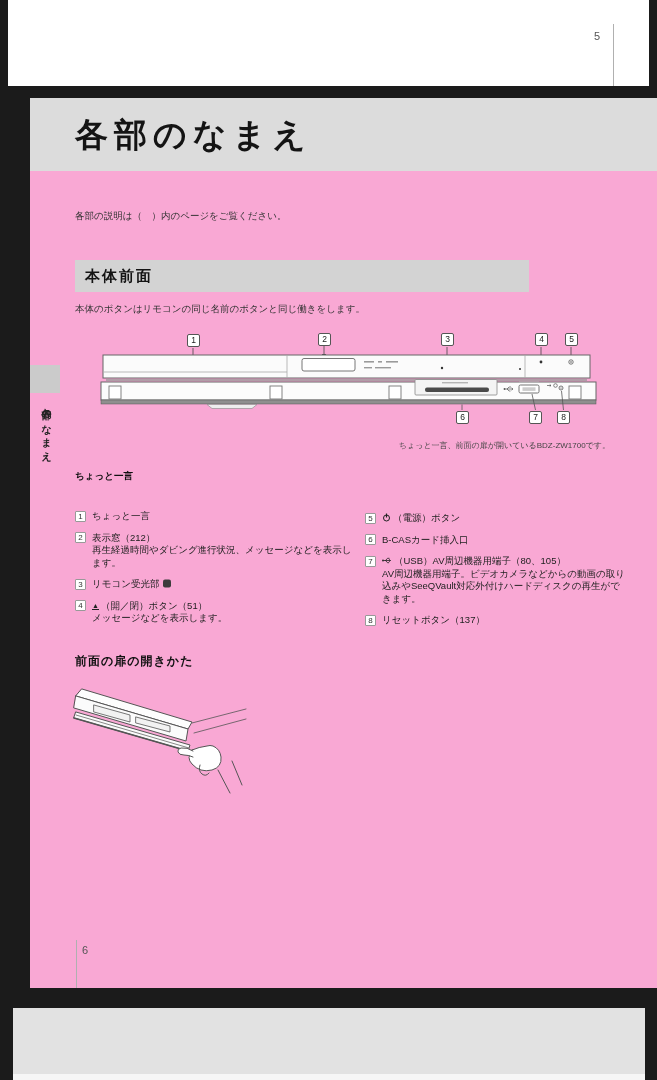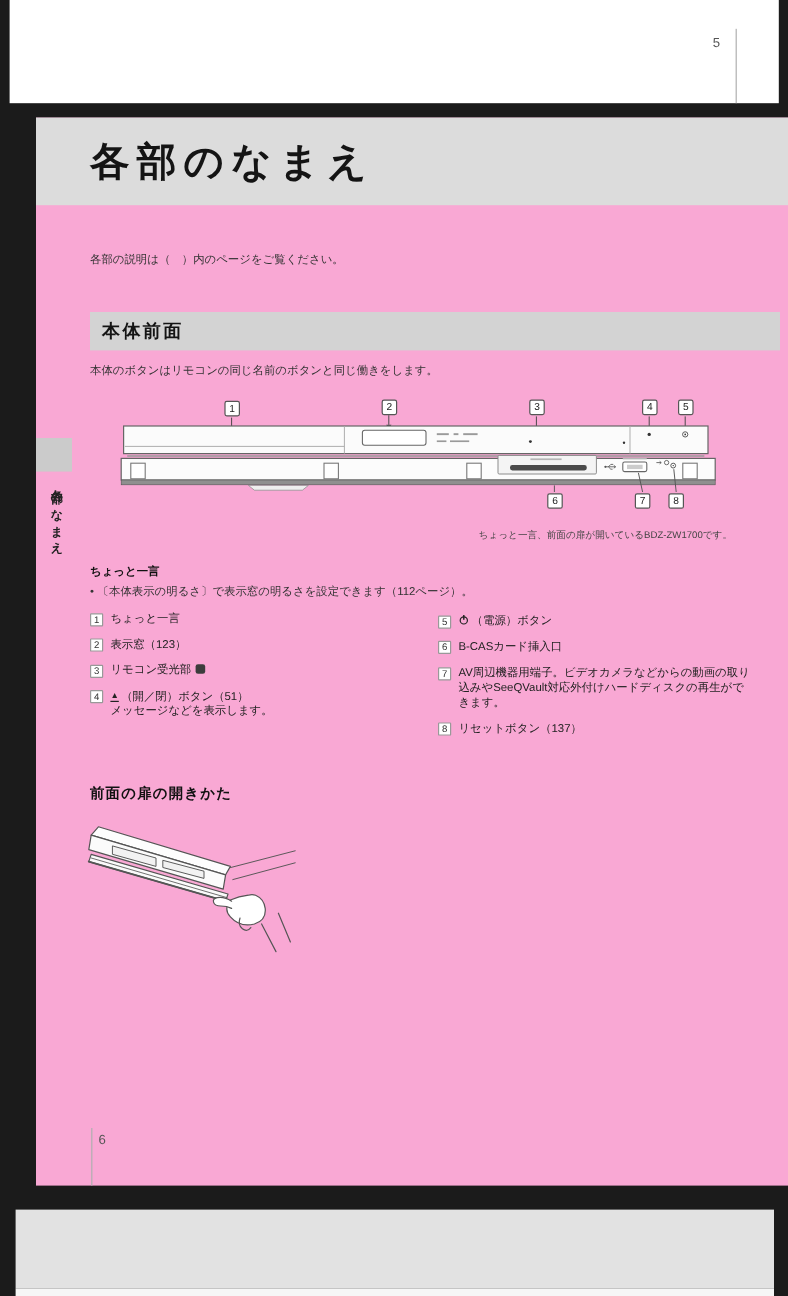--- a/index.html
+++ b/index.html
@@ -14,21 +14,21 @@
   
   .top-strip { position:absolute; left:8px; top:0; width:641px; height:86px; background:#ffffff; }
   .top-pnum { position:absolute; left:586px; top:30px; font-size:11px; color:#555; }
   .top-pline { position:absolute; left:605px; top:24px; width:1px; height:62px; background:#b0b0b0; }
 
   
   .page { position:absolute; left:30px; top:98px; width:631px; height:890px; background:#f9a8d4; }
   .title-band { position:absolute; left:0; top:0; width:100%; height:73px; background:#dcdcdc; }
   .page-title { position:absolute; left:45px; top:15px; font-size:33px; font-weight:bold; letter-spacing:6px; color:#141414; }
   .intro-text { position:absolute; left:45px; top:112px; font-size:9.5px; color:#333;text-align:right; }
-  .sec-bar { position:absolute; left:45px; top:162px; width:575px; height:32px; background:#d3d3d3; }
+  .sec-bar { position:absolute; left:45px; top:162px; width:454px; height:32px; background:#d3d3d3; }
   .sec-title { font-size:15px; font-weight:bold; letter-spacing:2px; color:#141414; padding:7px 0 0 10px; }
   .sec-intro { position:absolute; left:45px; top:205px; font-size:9.5px; color:#333; }
 
   
   .diagram { position:absolute; left:62px; top:230px; width:525px; height:100px; }
   .diagram svg { position:absolute; left:0; top:0; }
   .callout { position:absolute; width:13px; height:13px; border:1px solid #555; border-radius:2px;
              background:#fff; font-size:8.5px; line-height:11px; text-align:center; color:#222; }
   .caption { position:absolute; right:51px; top:342px; font-size:8px; color:#444; }
 
@@ -161,32 +161,30 @@
     <div class="callout" style="left:443px;top:5px">4</div>
     <div class="callout" style="left:473px;top:5px">5</div>
     <div class="callout" style="left:364px;top:83px">6</div>
     <div class="callout" style="left:437px;top:83px">7</div>
     <div class="callout" style="left:465px;top:83px">8</div>
   </div>
 
   <div class="caption">ちょっと一言、前面の扉が開いているBDZ-ZW1700です。</div>
 
   <div class="hint-title">ちょっと一言</div>
-  <div class="hint-line">
-    <span class="bullet">•</span><span>〔本体表示の明るさ〕で表示窓の明るさを設定できます（112ページ）。</span>
-  </div>
 
   <div class="col col-left">
     <div class="item">
       <span class="numbox">1</span>
       <div>ちょっと一言</div>
     </div>
     <div class="item">
       <span class="numbox">2</span>
-      <div>表示窓（123）</div>
+      <div>表示窓（212）</div>
+      <div class="desc">再生経過時間やダビング進行状況、メッセージなどを表示します。</div>
     </div>
     <div class="item">
       <span class="numbox">3</span>
       <div><span>リモコン受光部</span><span class="remote-icon"></span></div>
     </div>
     <div class="item">
       <span class="numbox">4</span>
       <div><span class="eject-icon">▲</span><span>（開／閉）ボタン（51）</span></div>
       <div class="desc">メッセージなどを表示します。</div>
     </div>
@@ -199,20 +197,24 @@
             <circle cx="4.5" cy="5" r="3" fill="none" stroke="#222" stroke-width="1"></circle>
             <line x1="4.5" y1="0.5" x2="4.5" y2="4.5" stroke="#222" stroke-width="1.2"></line>
           </svg><span>（電源）ボタン</span></div>
     </div>
     <div class="item">
       <span class="numbox">6</span>
       <div>B-CASカード挿入口</div>
     </div>
     <div class="item">
       <span class="numbox">7</span>
+      <div><svg class="inline-svg" width="10" height="9" viewBox="0 0 10 9">
+            <circle cx="1" cy="4.5" r="0.9" fill="#222"></circle>
+            <path d="M1.5,4.5 h7 M3.5,4.5 l2,-2.2 h2 M3.5,4.5 l2,2.2 h1.6 M8.5,4.5 l-1.6,-1.3 M8.5,4.5 l-1.6,1.3" stroke="#222" stroke-width="0.8" fill="none"></path>
+          </svg><span>（USB）AV周辺機器用端子（80、105）</span></div>
       <div class="desc">AV周辺機器用端子。ビデオカメラなどからの動画の取り込みやSeeQVault対応外付けハードディスクの再生ができます。</div>
     </div>
     <div class="item">
       <span class="numbox">8</span>
       <div>リセットボタン（137）</div>
     </div>
   </div>
 
   <div class="door-heading">前面の扉の開きかた</div>
 

